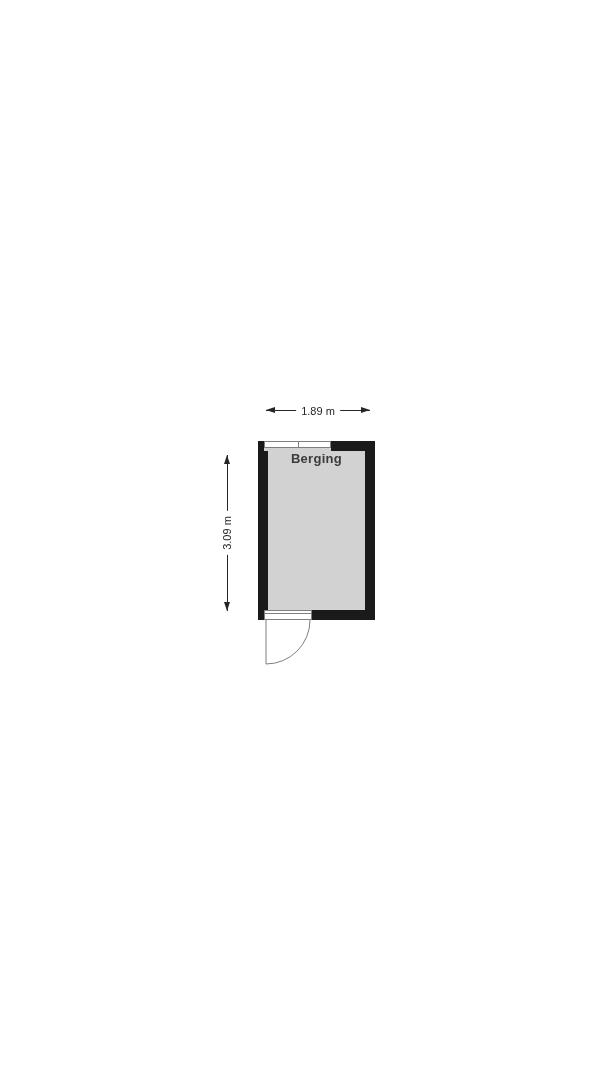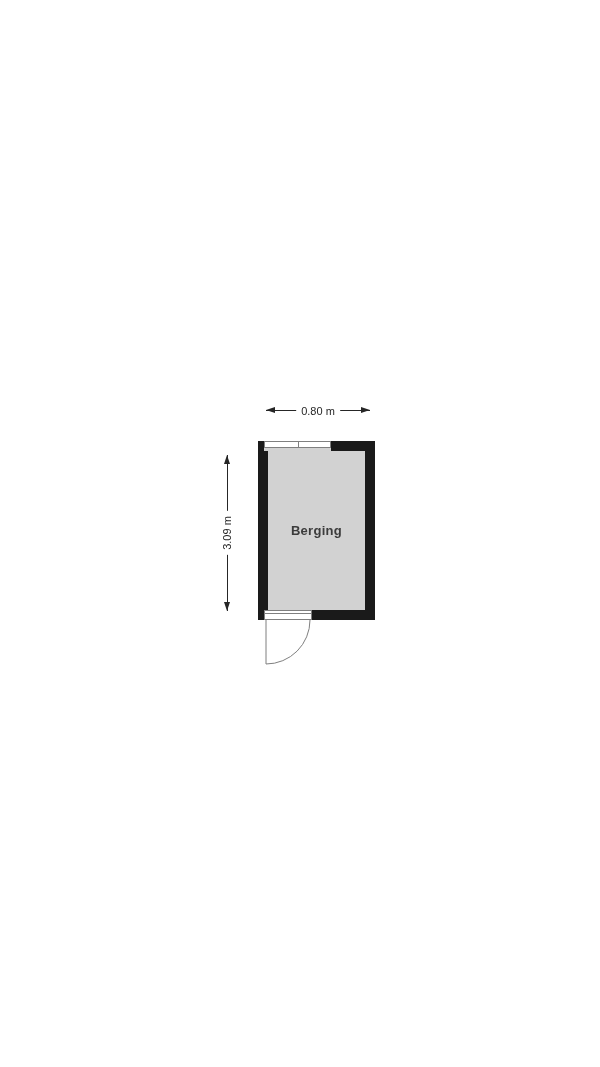--- a/index.html
+++ b/index.html
@@ -9,21 +9,21 @@
     font-family: "Liberation Sans", sans-serif;
     position: relative; overflow: hidden;
   }
   .abs { position: absolute; }
 
   
   .walls { left: 258px; top: 441px; width: 117px; height: 179px; background: var(--wall, #1a1a1a); }
   .floor { left: 268px; top: 451px; width: 97px; height: 159px; background: var(--floor, #d2d2d2); }
   .room-label-box {
     left: 268px; top: 451px; width: 97px; height: 159px;
-    display: flex; align-items: center; justify-content: center;
+    display: flex; align-items: flex-start; justify-content: center;
   }
   .room-label-text {
     font-size: 13px; font-weight: bold; letter-spacing: 0.3px;
     color: var(--room-text, #3c3c3c);
   }
 
   
   .window-gap { left: 264px; top: 441px; width: 67px; height: 10px; background: var(--floor, #d2d2d2); }
   .window {
     left: 264px; top: 441px; width: 67px; height: 7px;
@@ -57,21 +57,21 @@
 </style>
 </head>
 <body style="--background: #ffffff; --wall: #1a1a1a; --floor: #d2d2d2; --dimension: #262626; --symbol: #7f7f7f; --room-text: #3c3c3c;">
 
 <div class="abs" style="left:0;top:0;width:600px;height:1067px;">
 
   <div>
     <div class="abs dim-line-h"></div>
     <div class="abs arrow arrow-left"></div>
     <div class="abs arrow arrow-right"></div>
-    <div class="abs dim-label dim-label-h">0.80 m</div>
+    <div class="abs dim-label dim-label-h">1.89 m</div>
   </div>
 
   <div>
     <div class="abs dim-line-v"></div>
     <div class="abs arrow arrow-up"></div>
     <div class="abs arrow arrow-down"></div>
     <div class="abs dim-label dim-label-v">3.09 m</div>
   </div>
 
   <div class="abs walls"></div>

